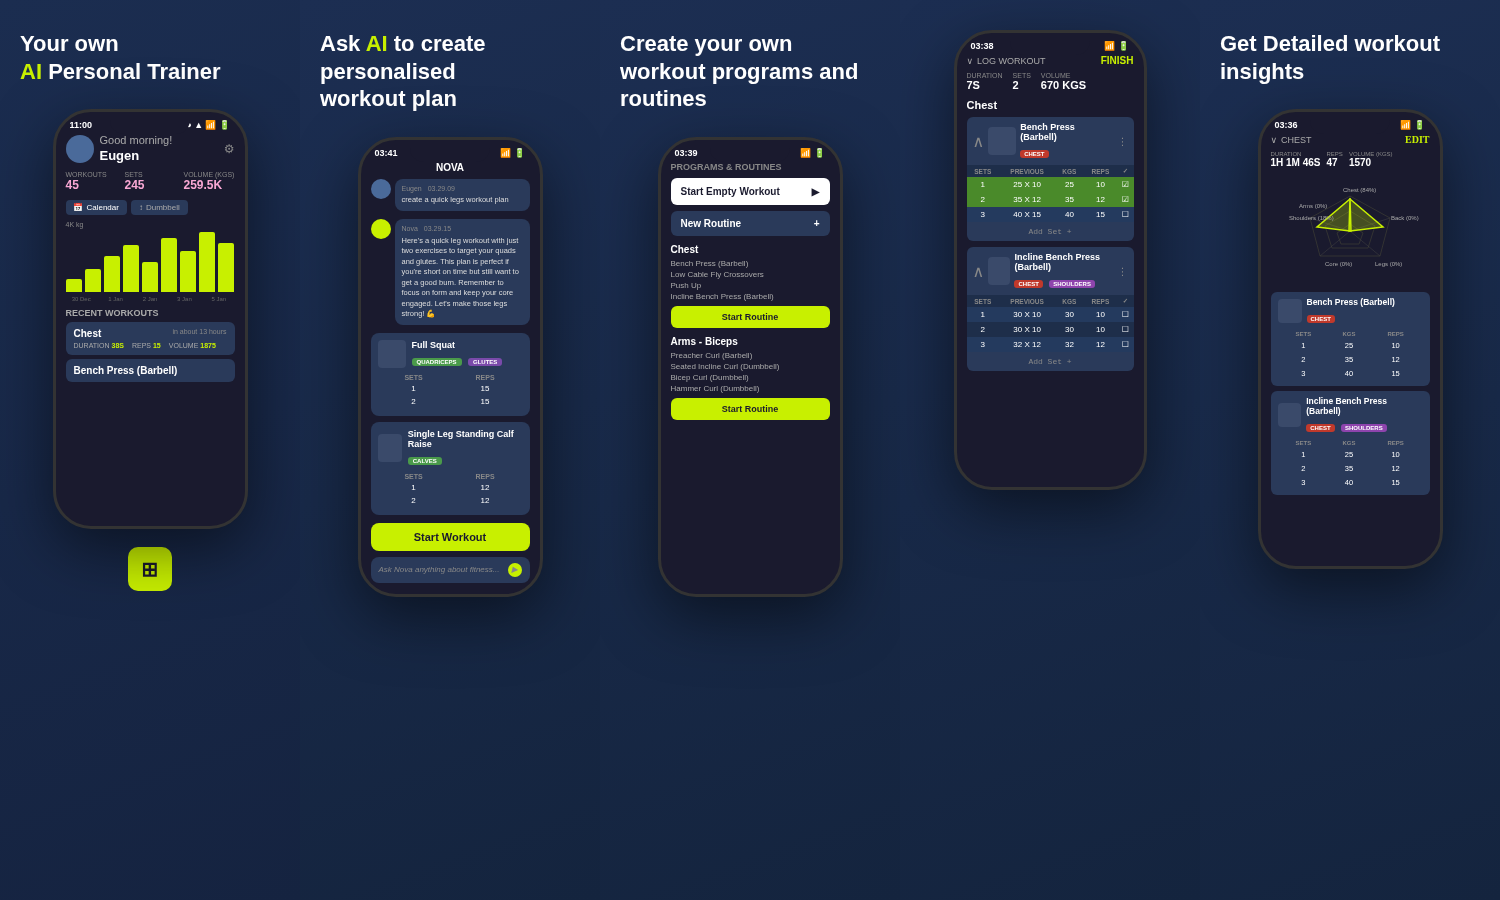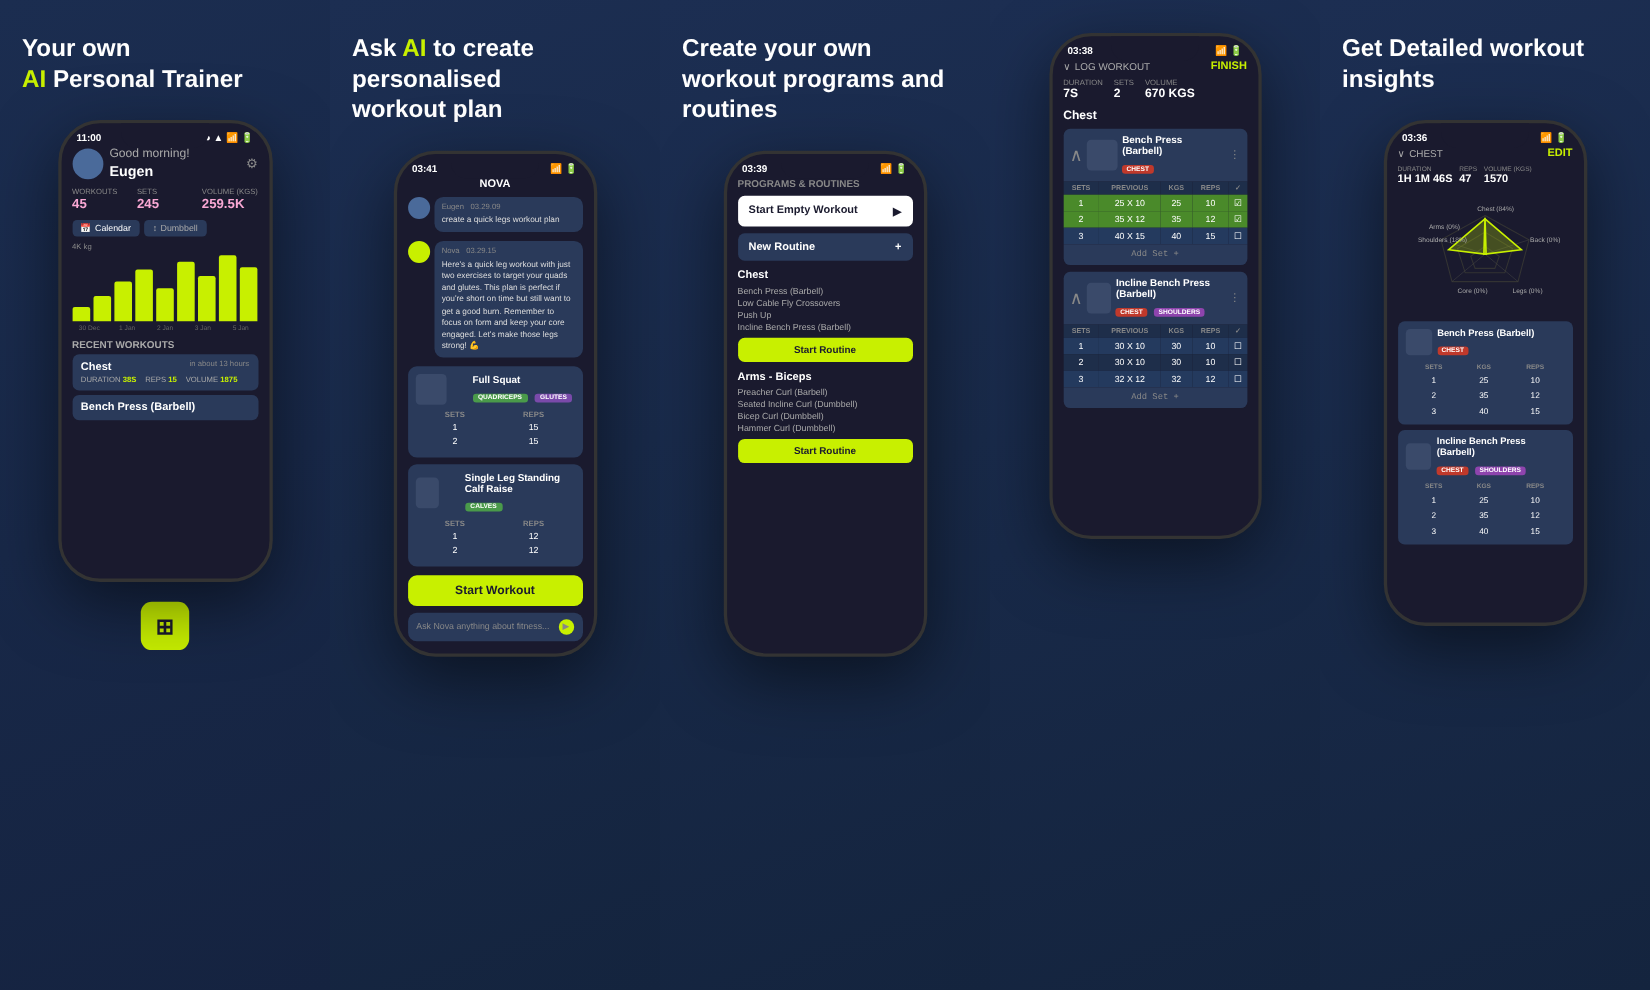--- a/index.html
+++ b/index.html
@@ -143,21 +143,21 @@
     .chat-bubble {
       background: #2a3a5a; border-radius: 8px; padding: 5px 7px;
       font-size: 7.5px; color: #ddd; line-height: 1.4; flex: 1;
     }
     .chat-sender { font-size: 7px; color: #888; margin-bottom: 2px; }
 
     .exercise-card {
       background: #2a3a5a; border-radius: 8px; padding: 7px;
       margin-bottom: 6px;
     }
-    .exercise-card-header { display: flex; align-items: center; gap: 24px; margin-bottom: 4px; }
+    .exercise-card-header { display: flex; align-items: center; gap: 6px; margin-bottom: 4px; }
     .exercise-thumb { width: 28px; height: 28px; background: #3a4a6a; border-radius: 4px; }
     .exercise-name { font-size: 9px; color: #fff; font-weight: 700; }
     .exercise-tag {
       font-size: 6px; padding: 1px 5px; border-radius: 3px;
       font-weight: 700; display: inline-block; margin-top: 2px;
     }
     .tag-quad { background: #4a9a4a; color: #fff; }
     .tag-glute { background: #7a4aaa; color: #fff; }
     .tag-calf { background: #4a9a4a; color: #fff; }
 
@@ -166,21 +166,21 @@
     .sets-table td { font-size: 8px; color: #fff; text-align: center; padding: 1px 0; }
 
     .start-workout-btn {
       background: #c8f000; color: #1a1a2e; font-size: 11px; font-weight: 800;
       border-radius: 8px; padding: 8px; text-align: center; margin-top: 8px;
     }
 
     .chat-input-bar {
       background: #2a3a5a; border-radius: 8px; padding: 6px 8px;
       font-size: 8px; color: #888; display: flex; justify-content: space-between;
-      align-items: center; margin-top: 6px;
+      align-items: center; margin-top: 6px; font-style: italic;
     }
     .chat-send { background: #c8f000; border-radius: 50%; width: 14px; height: 14px;
       display: flex; align-items: center; justify-content: center; font-size: 8px; }
 
     
     .programs-header { font-size: 9px; color: #888; text-transform: uppercase; font-weight: 700; margin-bottom: 6px; }
 
     .start-empty-btn {
       background: #fff; color: #1a1a2e; font-size: 10px; font-weight: 700;
       border-radius: 6px; padding: 8px 10px; display: flex; justify-content: space-between;
@@ -234,21 +234,21 @@
     .add-set-btn {
       background: #2a3a5a; color: #888; font-size: 8px; text-align: center;
       padding: 5px; border-radius: 0 0 6px 6px; margin-bottom: 6px; font-family: Liberation Mono, monospace;
     }
 
     
     .insights-header {
       display: flex; justify-content: space-between; align-items: center; margin-bottom: 6px;
     }
     .insights-title { font-size: 9px; color: #aaa; text-transform: uppercase; display: flex; align-items: center; gap: 4px; }
-    .insights-edit { font-size: 10px; color: #c8f000; font-weight: 700; }
+    .insights-edit { font-size: 10px; color: #c8f000; font-weight: 700; font-family: Liberation Serif, serif; }
 
     .insights-stats { display: flex; gap: 6px; margin-bottom: 8px; }
     .insights-stat-label { font-size: 6px; color: #888; text-transform: uppercase; }
     .insights-stat-value { font-size: 10px; color: #fff; font-weight: 700; }
 
     
     .p5-exercise { background: #2a3a5a; border-radius: 6px; padding: 5px 7px; margin-bottom: 5px; }
     .p5-ex-header { display: flex; align-items: center; gap: 5px; margin-bottom: 4px; }
     .p5-ex-thumb { width: 24px; height: 24px; background: #3a4a6a; border-radius: 4px; }
     .p5-ex-name { font-size: 8.5px; color: #fff; font-weight: 700; }

